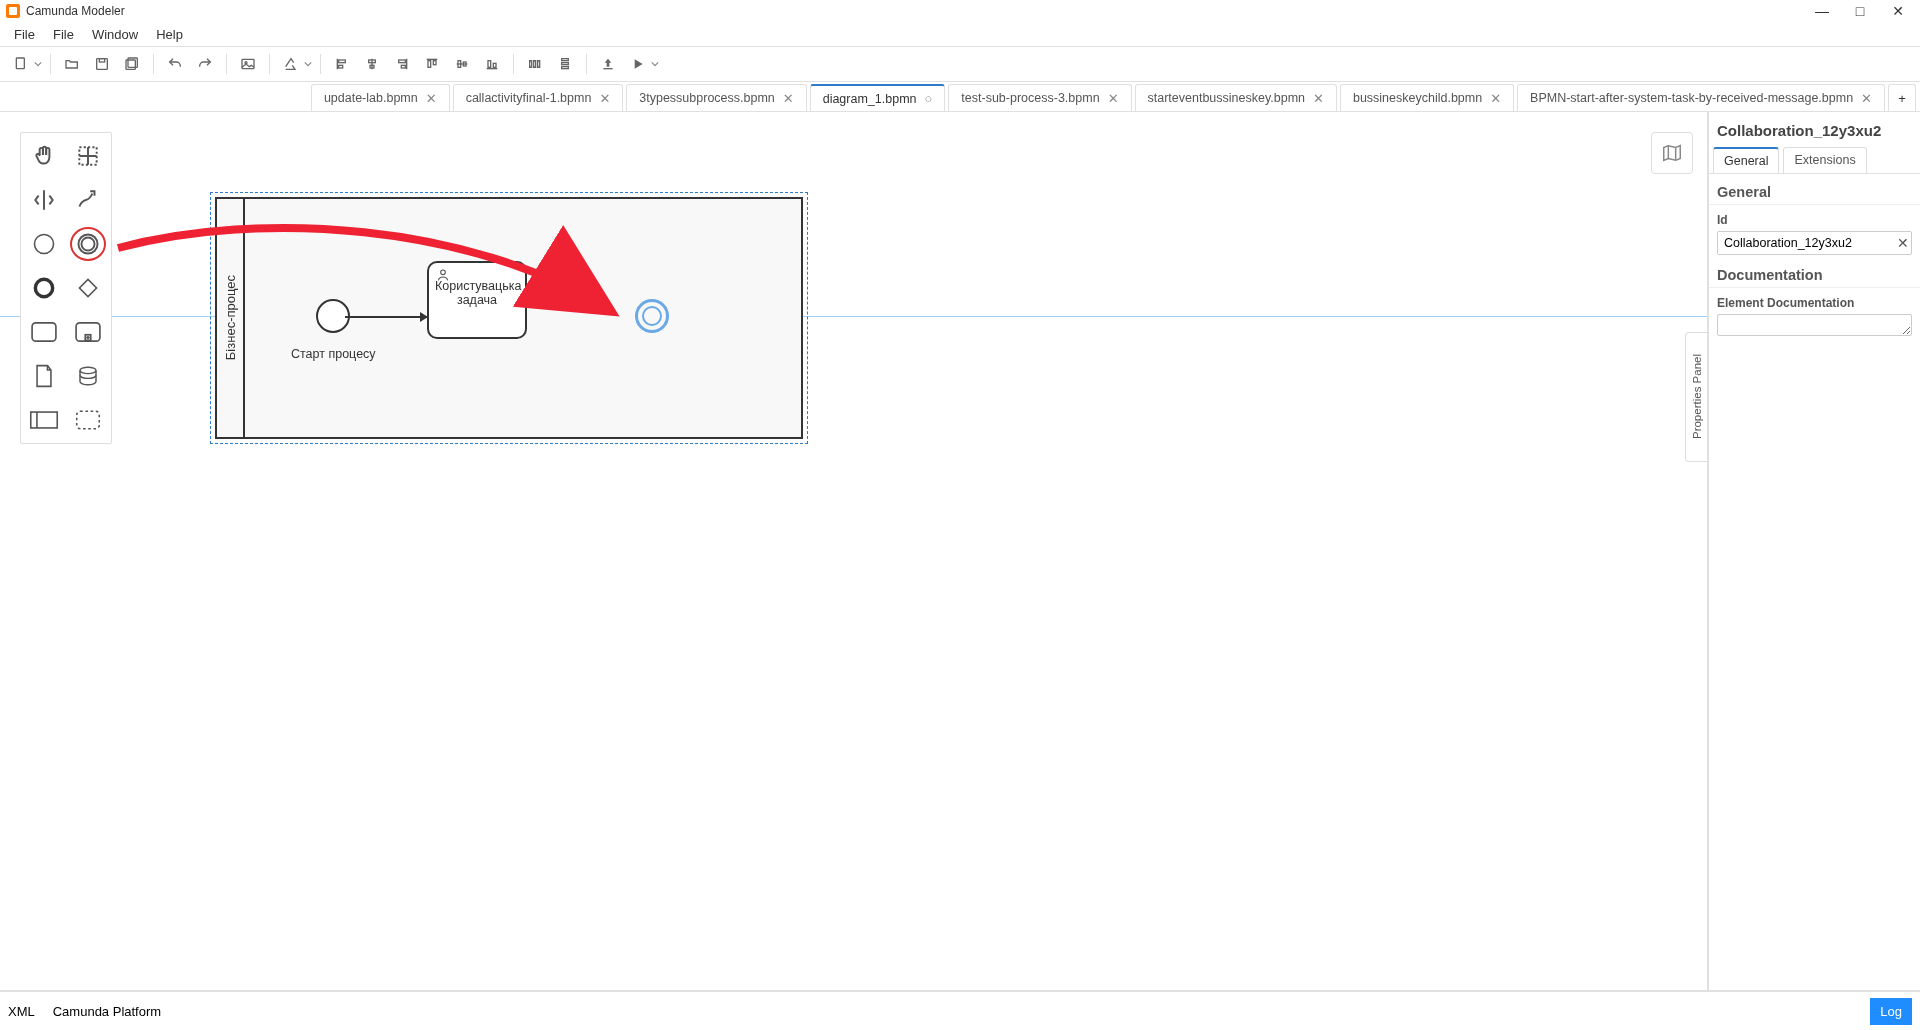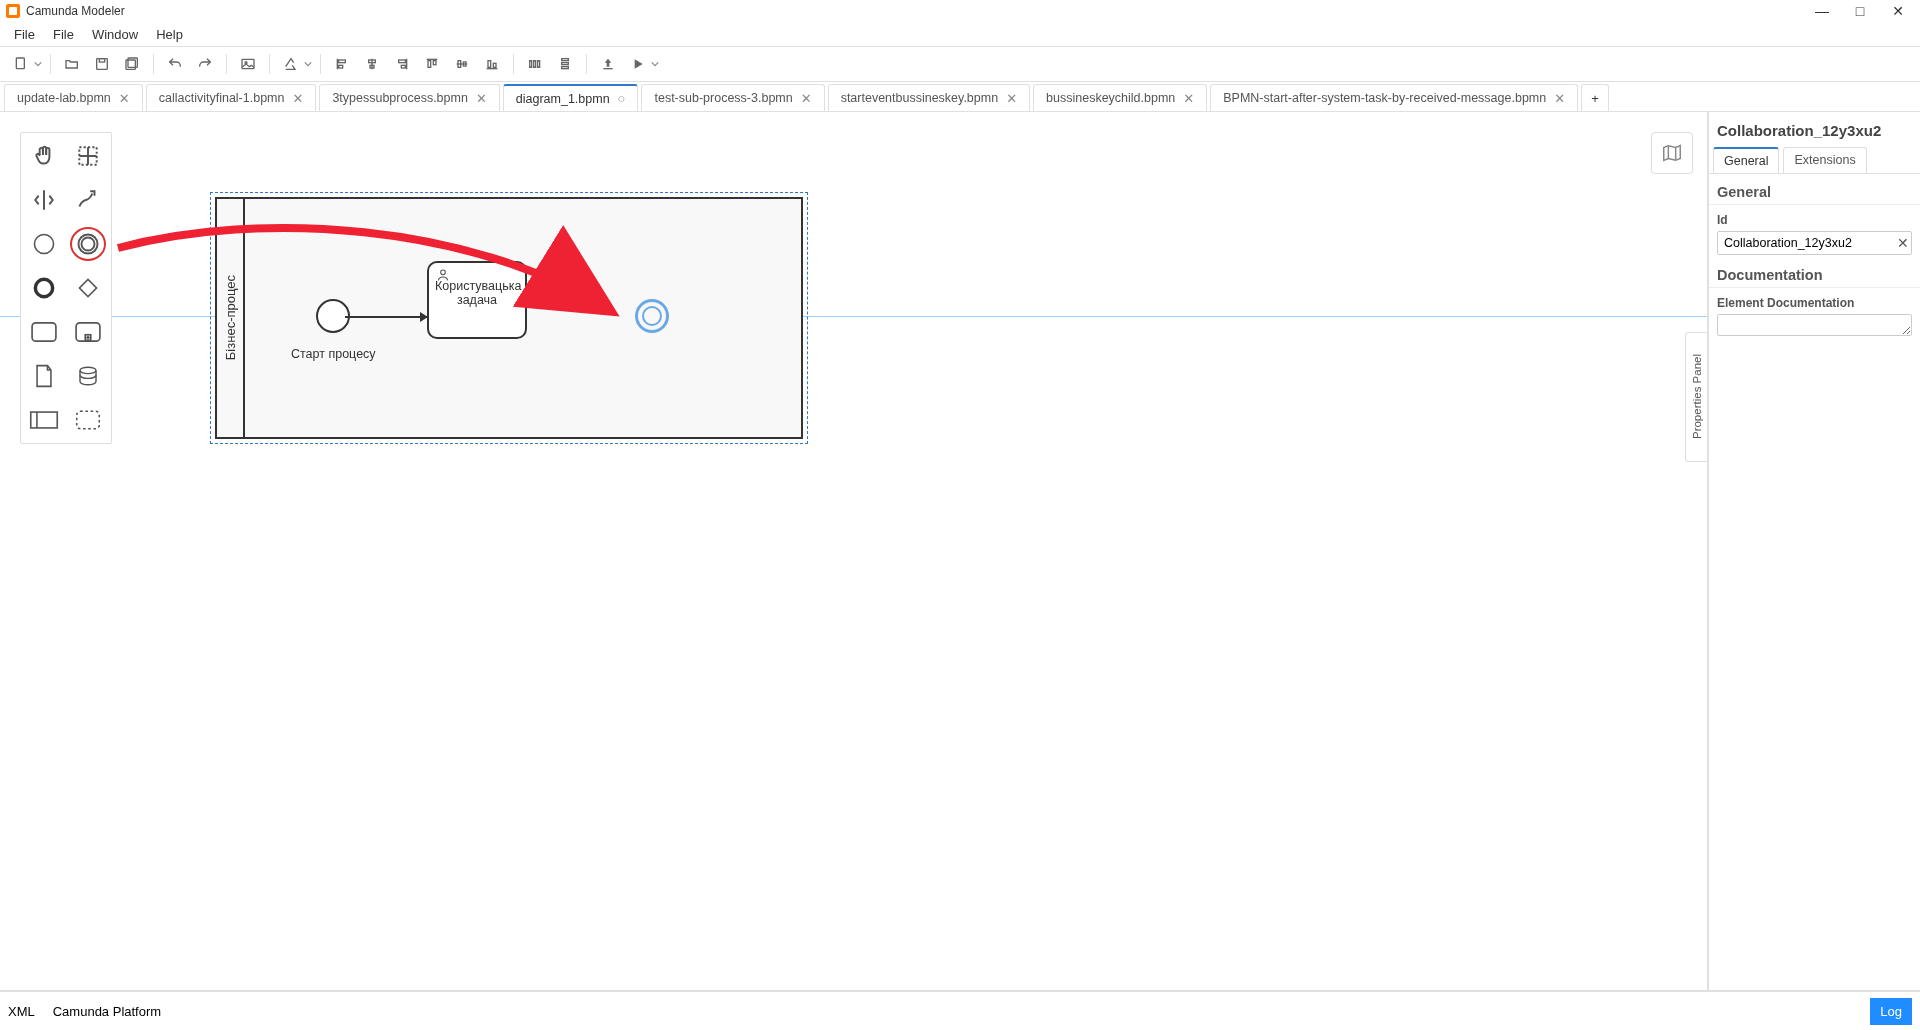--- a/index.html
+++ b/index.html
@@ -15,21 +15,21 @@
   
   .menubar { height: 24px; display: flex; align-items: center; gap: 2px; padding: 0 6px; }
   .menubar span { padding: 2px 8px; font-size: 13px; }
   
   .toolbar { height: 36px; border-top: 1px solid #e0e0e0; border-bottom: 1px solid #e0e0e0; display: flex; align-items: center; padding: 0 8px; gap: 4px; }
   .tbtn { width: 26px; height: 26px; display: flex; align-items: center; justify-content: center; color: #666; border-radius: 2px; }
   .tbtn svg { width: 16px; height: 16px; }
   .tsep { width: 1px; height: 20px; background: #e0e0e0; margin: 0 4px; }
   .dropdown-caret { width: 8px; height: 26px; display:flex; align-items:center; justify-content:center; margin-left:-4px; }
   
-  .tabbar { height: 30px; border-bottom: 1px solid #e0e0e0; display: flex; align-items: stretch; padding: 0 4px; gap: 3px; overflow: hidden; }
+  .tabbar { height: 30px; border-bottom: 1px solid #e0e0e0; display: flex; align-items: stretch; padding: 0 4px; gap: 3px; overflow: hidden; justify-content: flex-end; }
   .tab { display: flex; align-items: center; padding: 0 12px; border: 1px solid #e0e0e0; border-bottom: none; border-radius: 3px 3px 0 0; font-size: 12.5px; color: #555; white-space: nowrap; gap:8px; margin-top:2px;}
   .tab.active { border-top: 2px solid #2e7cc9; color:#333; }
   .tab .close { font-size: 13px; color: #888; }
   .tab-add { width: 28px; display: flex; align-items: center; justify-content: center; border:1px solid #e0e0e0; border-bottom:none; border-radius:3px 3px 0 0; margin-top:2px; }
   
   .workarea { position: relative; height: calc(100vh - 22px - 24px - 36px - 30px - 40px); display: flex; }
   .canvas-wrap { flex: 1; position: relative; border-right: 1px solid #e0e0e0; overflow: hidden; }
   
   .palette { position: absolute; top: 20px; left: 20px; width: 92px; background: #fff; border: 1px solid #ddd; border-radius: 2px; padding: 6px 2px; display: grid; grid-template-columns: 1fr 1fr; gap: 10px 2px; align-items: center; justify-items: center; }
   .palette-item { width: 36px; height: 34px; display:flex; align-items:center; justify-content:center; }

